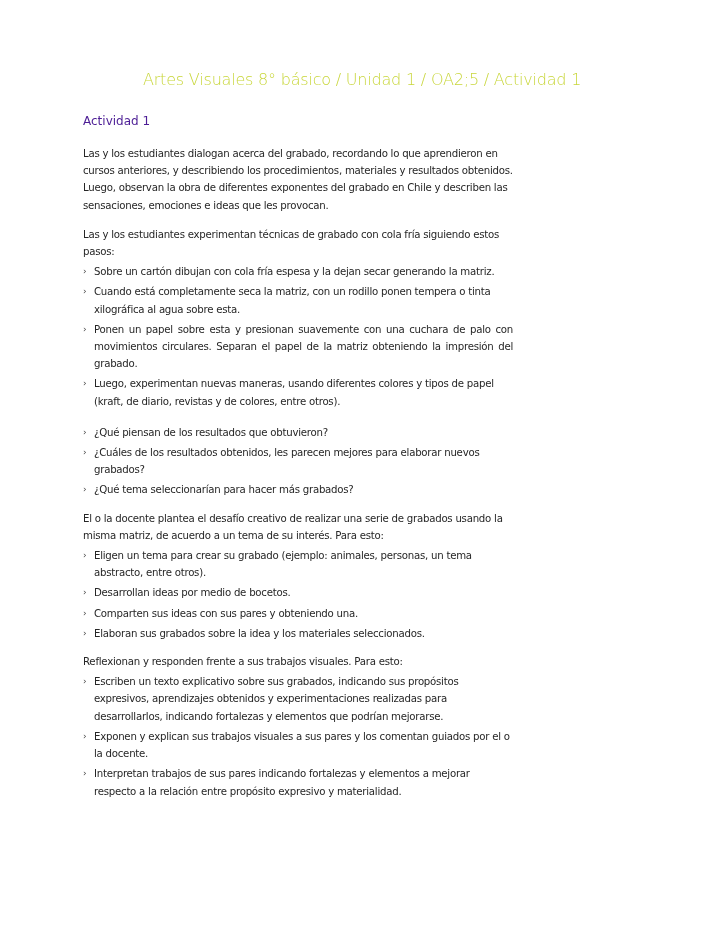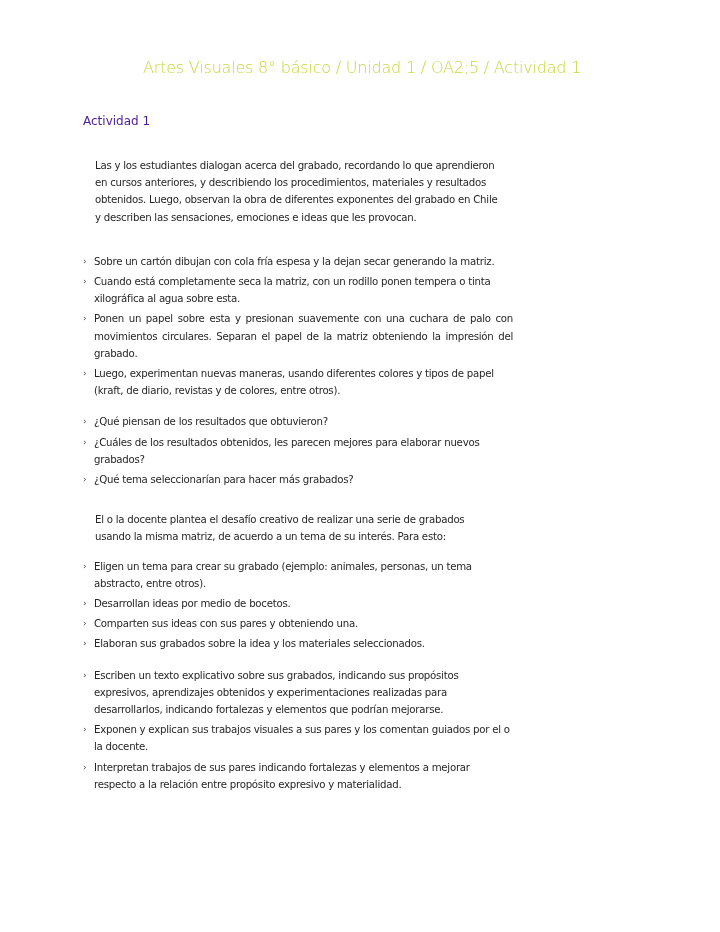--- a/index.html
+++ b/index.html
@@ -11,21 +11,21 @@
       width: 720px;
       height: 932px;
       position: relative;
       overflow: hidden;
       font-family: "DejaVu Sans", "Liberation Sans", sans-serif;
       color: #222222;
     }
     .page-title {
       position: absolute;
       left: 143px;
-      top: 58px;
+      top: 70px;
       font-size: 16px;
       font-weight: 300;
       color: #c8d63a;
       letter-spacing: -0.2px;
       white-space: nowrap;
       font-family: "DejaVu Sans", sans-serif;
     }
     .section-heading {
       position: absolute;
       left: 83px;
@@ -38,21 +38,21 @@
       position: absolute;
       left: 83px;
       top: 145px;
       width: 430px;
       font-size: 10.2px;
       line-height: 17.2px;
       letter-spacing: -0.25px;
       color: #262626;
     }
     .para {
-      margin: 12px;
+      margin: 0;
     }
     .para-gap { height: 12px; }
     ul.bullets {
       list-style: none;
       margin: 3px 0 0 0;
       padding: 0;
     }
     ul.bullets li {
       position: relative;
       padding-left: 11px;
@@ -75,20 +75,21 @@
 
 <div>
   <div class="page-title">Artes Visuales 8° básico / Unidad 1 / OA2;5 / Actividad 1</div>
   <div class="section-heading">Actividad 1</div>
 
   <div class="content">
 
     <p class="para">Las y los estudiantes dialogan acerca del grabado, recordando lo que aprendieron en cursos anteriores, y describiendo los procedimientos, materiales y resultados obtenidos. Luego, observan la obra de diferentes exponentes del grabado en Chile y describen las sensaciones, emociones e ideas que les provocan.</p>
     <div class="para-gap"></div>
 
+    <p class="para">Las y los estudiantes experimentan técnicas de grabado con cola fría siguiendo estos pasos:</p>
     <ul class="bullets">
       <li>
           <span class="chev">›</span>
           <span class="txt">Sobre un cartón dibujan con cola fría espesa y la dejan secar generando la matriz.</span>
         </li>
       <li>
           <span class="chev">›</span>
           <span class="txt">Cuando está completamente seca la matriz, con un rodillo ponen tempera o tinta xilográfica al agua sobre esta.</span>
         </li>
       <li>
@@ -132,20 +133,21 @@
           <span class="chev">›</span>
           <span class="txt">Comparten sus ideas con sus pares y obteniendo una.</span>
         </li>
       <li>
           <span class="chev">›</span>
           <span class="txt">Elaboran sus grabados sobre la idea y los materiales seleccionados.</span>
         </li>
     </ul>
     <div class="para-gap" style="height:8px"></div>
 
+    <p class="para">Reflexionan y responden frente a sus trabajos visuales. Para esto:</p>
     <ul class="bullets">
       <li>
           <span class="chev">›</span>
           <span class="txt">Escriben un texto explicativo sobre sus grabados, indicando sus propósitos expresivos, aprendizajes obtenidos y experimentaciones realizadas para desarrollarlos, indicando fortalezas y elementos que podrían mejorarse.</span>
         </li>
       <li>
           <span class="chev">›</span>
           <span class="txt">Exponen y explican sus trabajos visuales a sus pares y los comentan guiados por el o la docente.</span>
         </li>
       <li>

